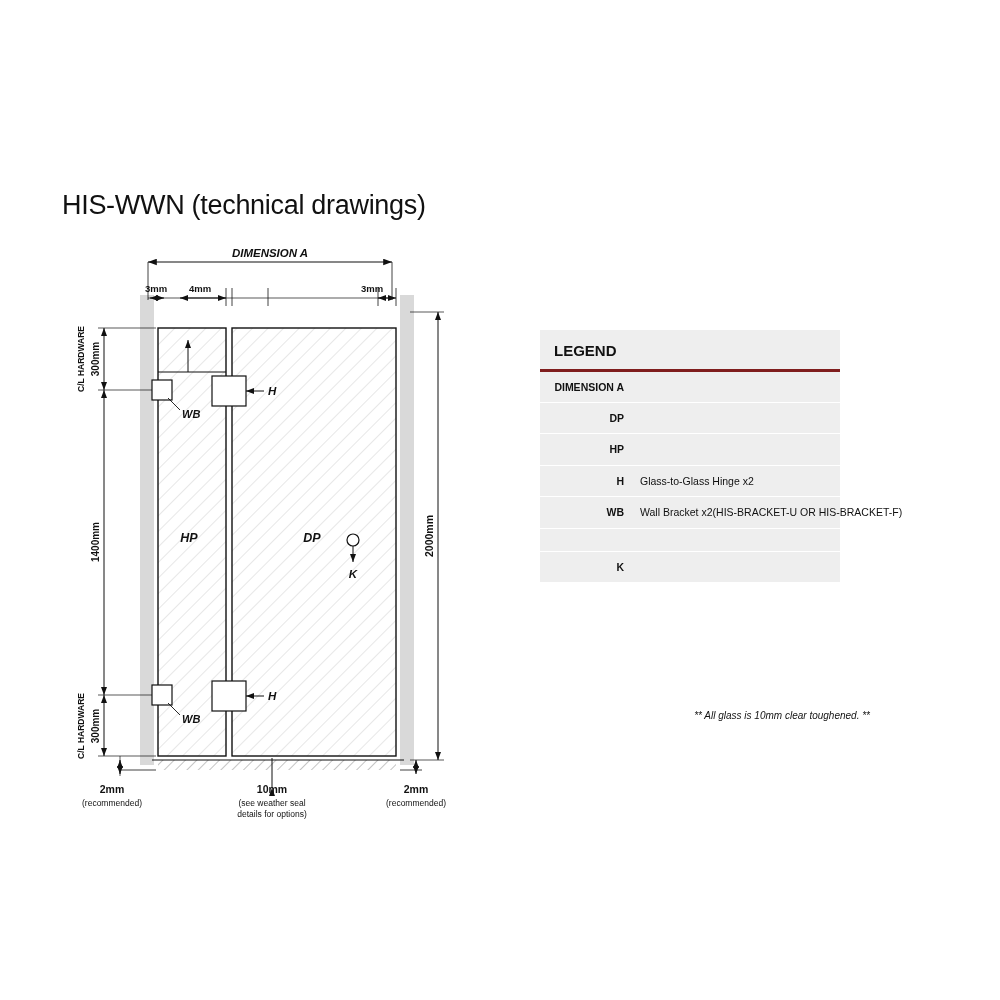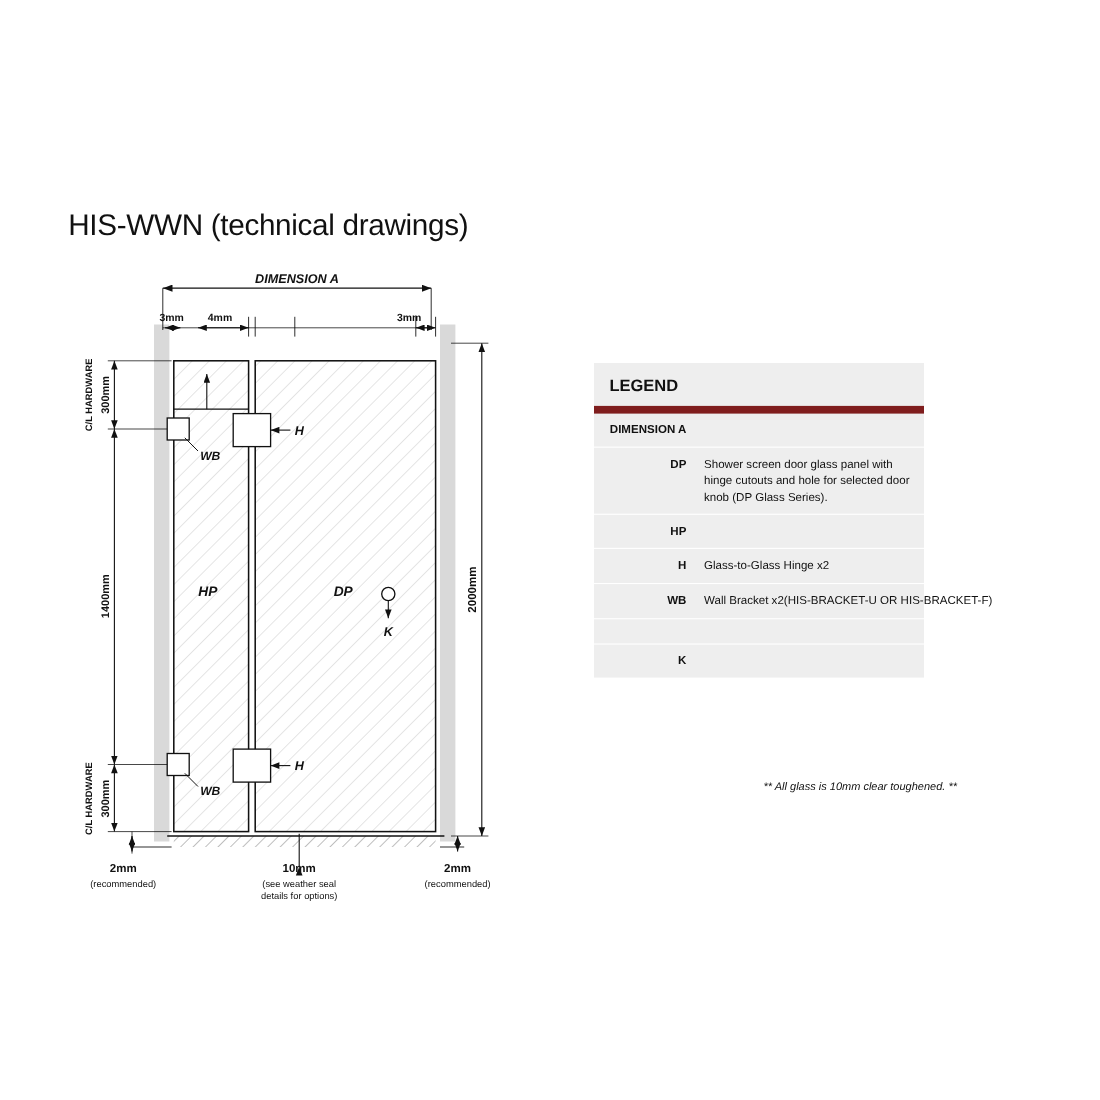--- a/index.html
+++ b/index.html
@@ -47,21 +47,21 @@
     top: 330px;
     width: 300px;
     background: #eeeeee;
     border: none;
   }
   #legend .legend-head {
     font-size: 15px;
     font-weight: bold;
     padding: 12px 14px 10px 14px;
     color: #111;
-    border-bottom: 7px solid #7f1d1d;
+    border-bottom: 3px solid #7f1d1d;
   }
   .legend-row {
     display: flex;
     border-bottom: 1px solid #ffffff;
     min-height: 26px;
   }
   .legend-row:last-child { border-bottom: none; }
   .legend-key {
     width: 92px;
     flex: 0 0 92px;
@@ -214,21 +214,20 @@
 </div>
 
 <div id="legend">
   <div class="legend-head">LEGEND</div>
 
   <div class="legend-row">
     <div class="legend-key">DIMENSION A</div>
   </div>
   <div class="legend-row">
     <div class="legend-key">DP</div>
-    <div class="legend-val">Shower screen door glass panel with hinge cutouts and hole for selected door knob (DP Glass Series).</div>
   </div>
   <div class="legend-row">
     <div class="legend-key">HP</div>
   </div>
   <div class="legend-row">
     <div class="legend-key">H</div>
     <div class="legend-val">Glass-to-Glass Hinge x2</div>
   </div>
   <div class="legend-row wide">
     <div class="legend-key">WB</div>

